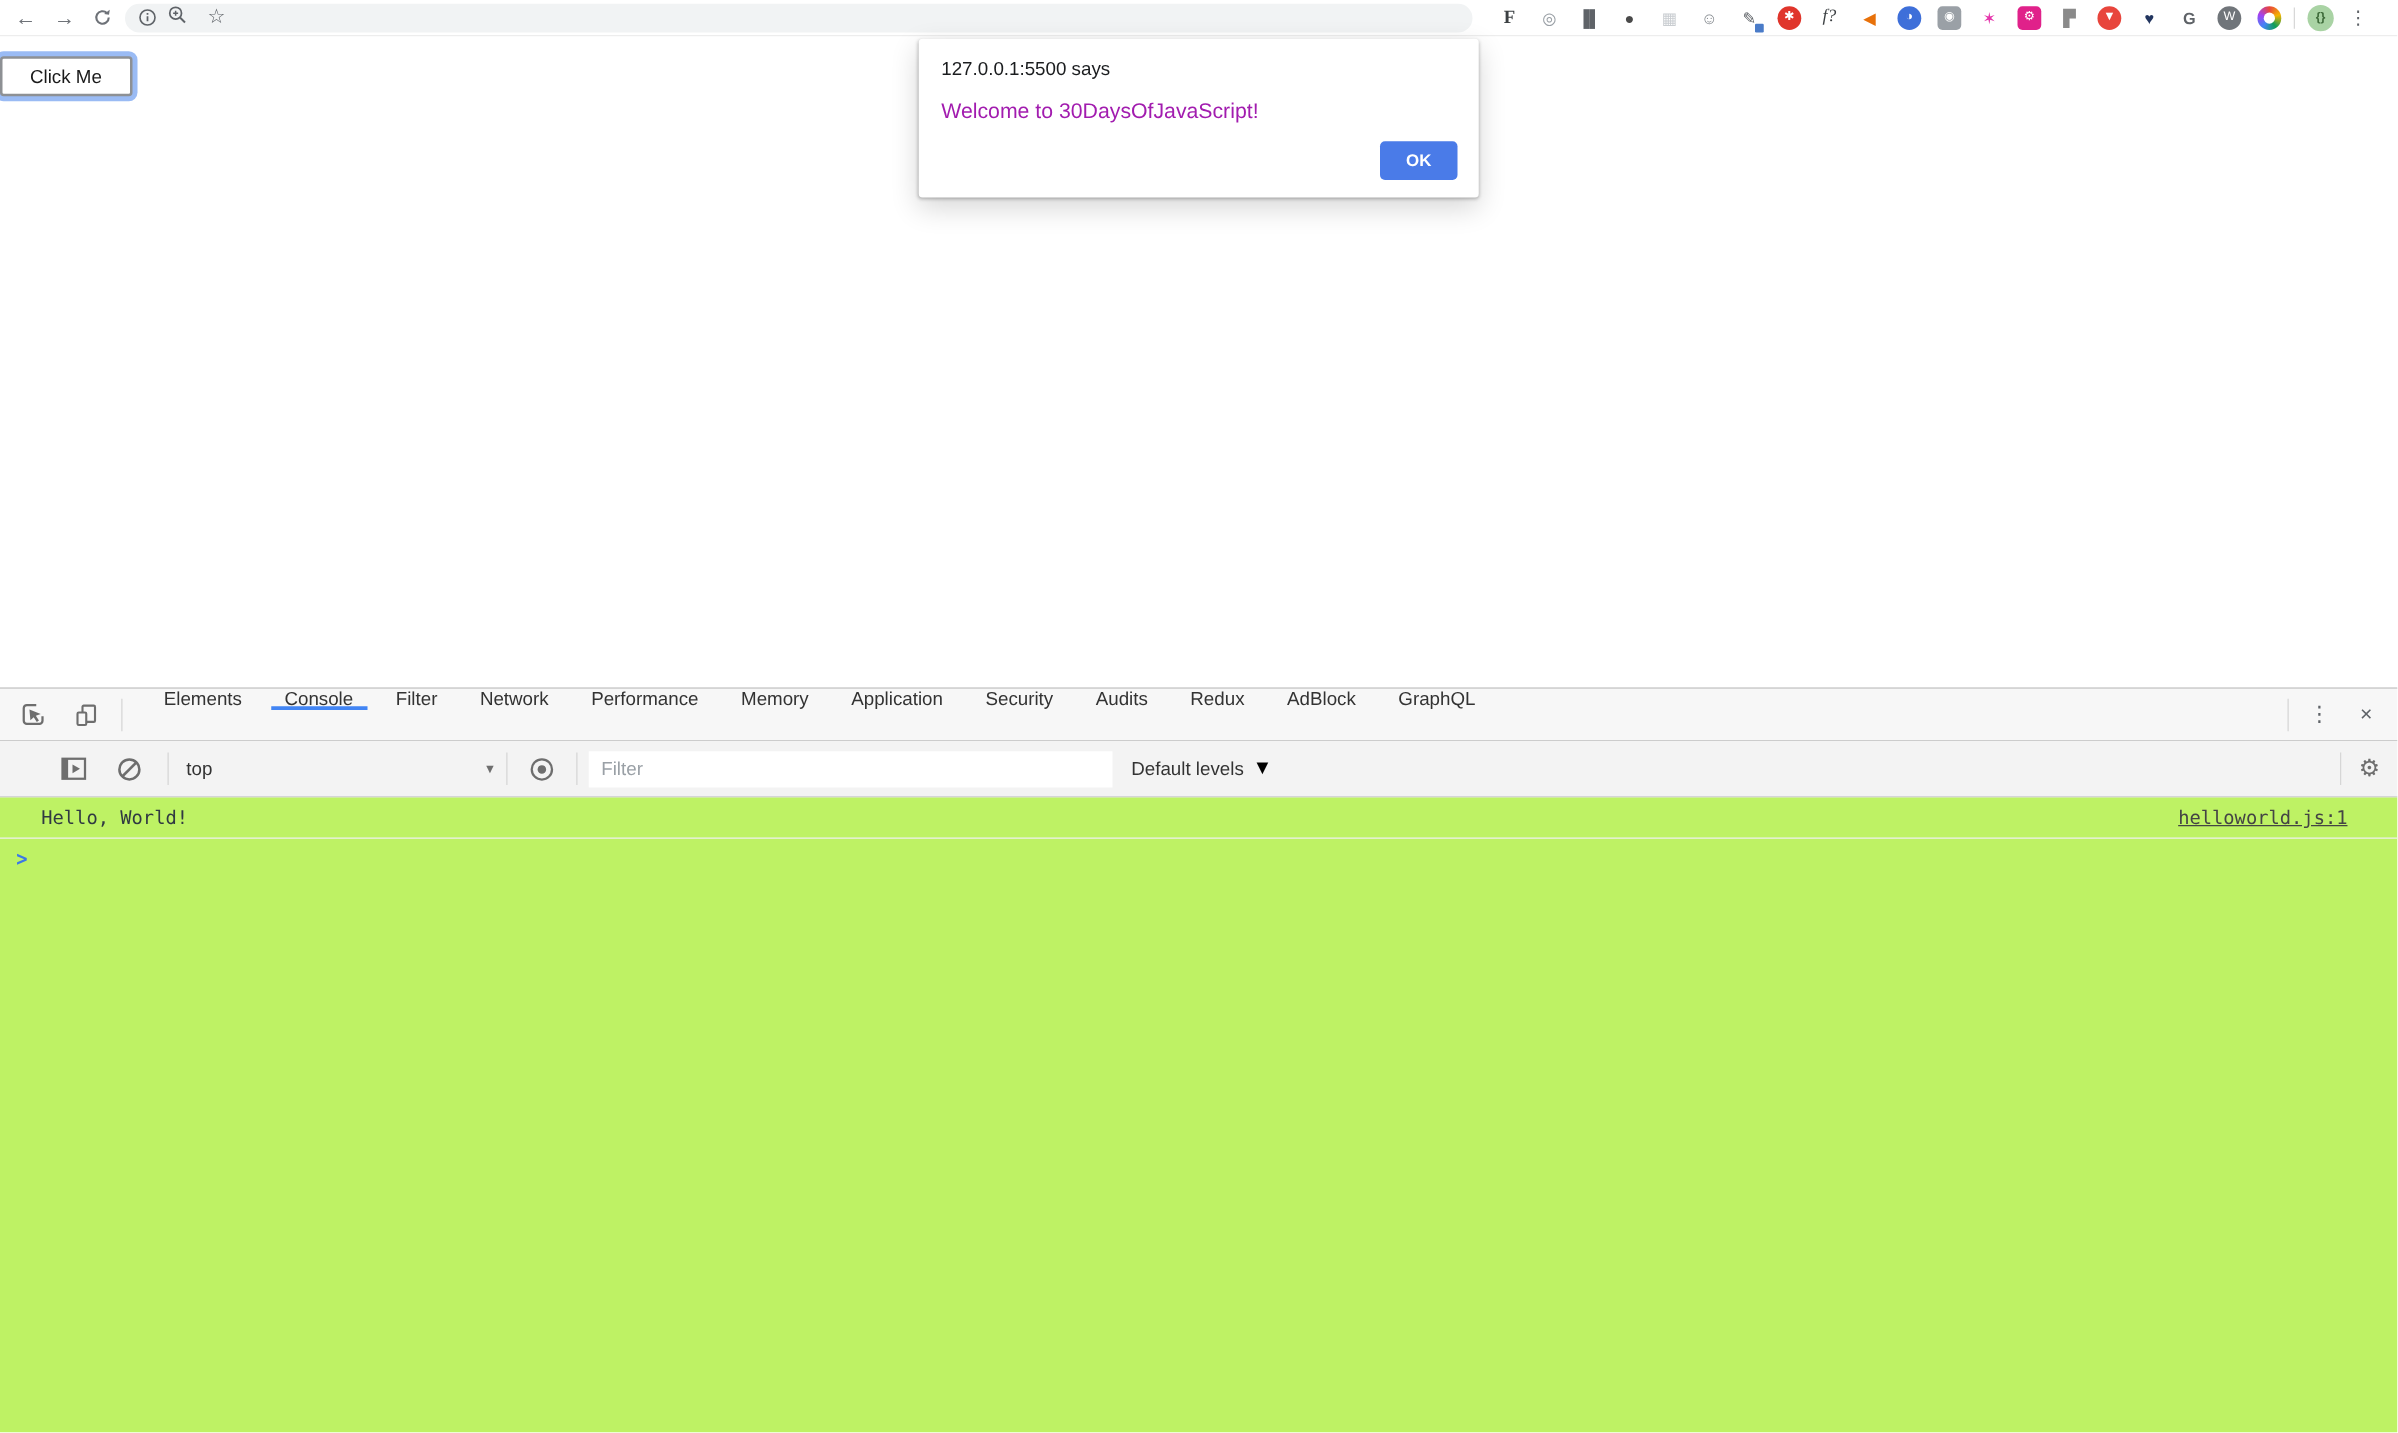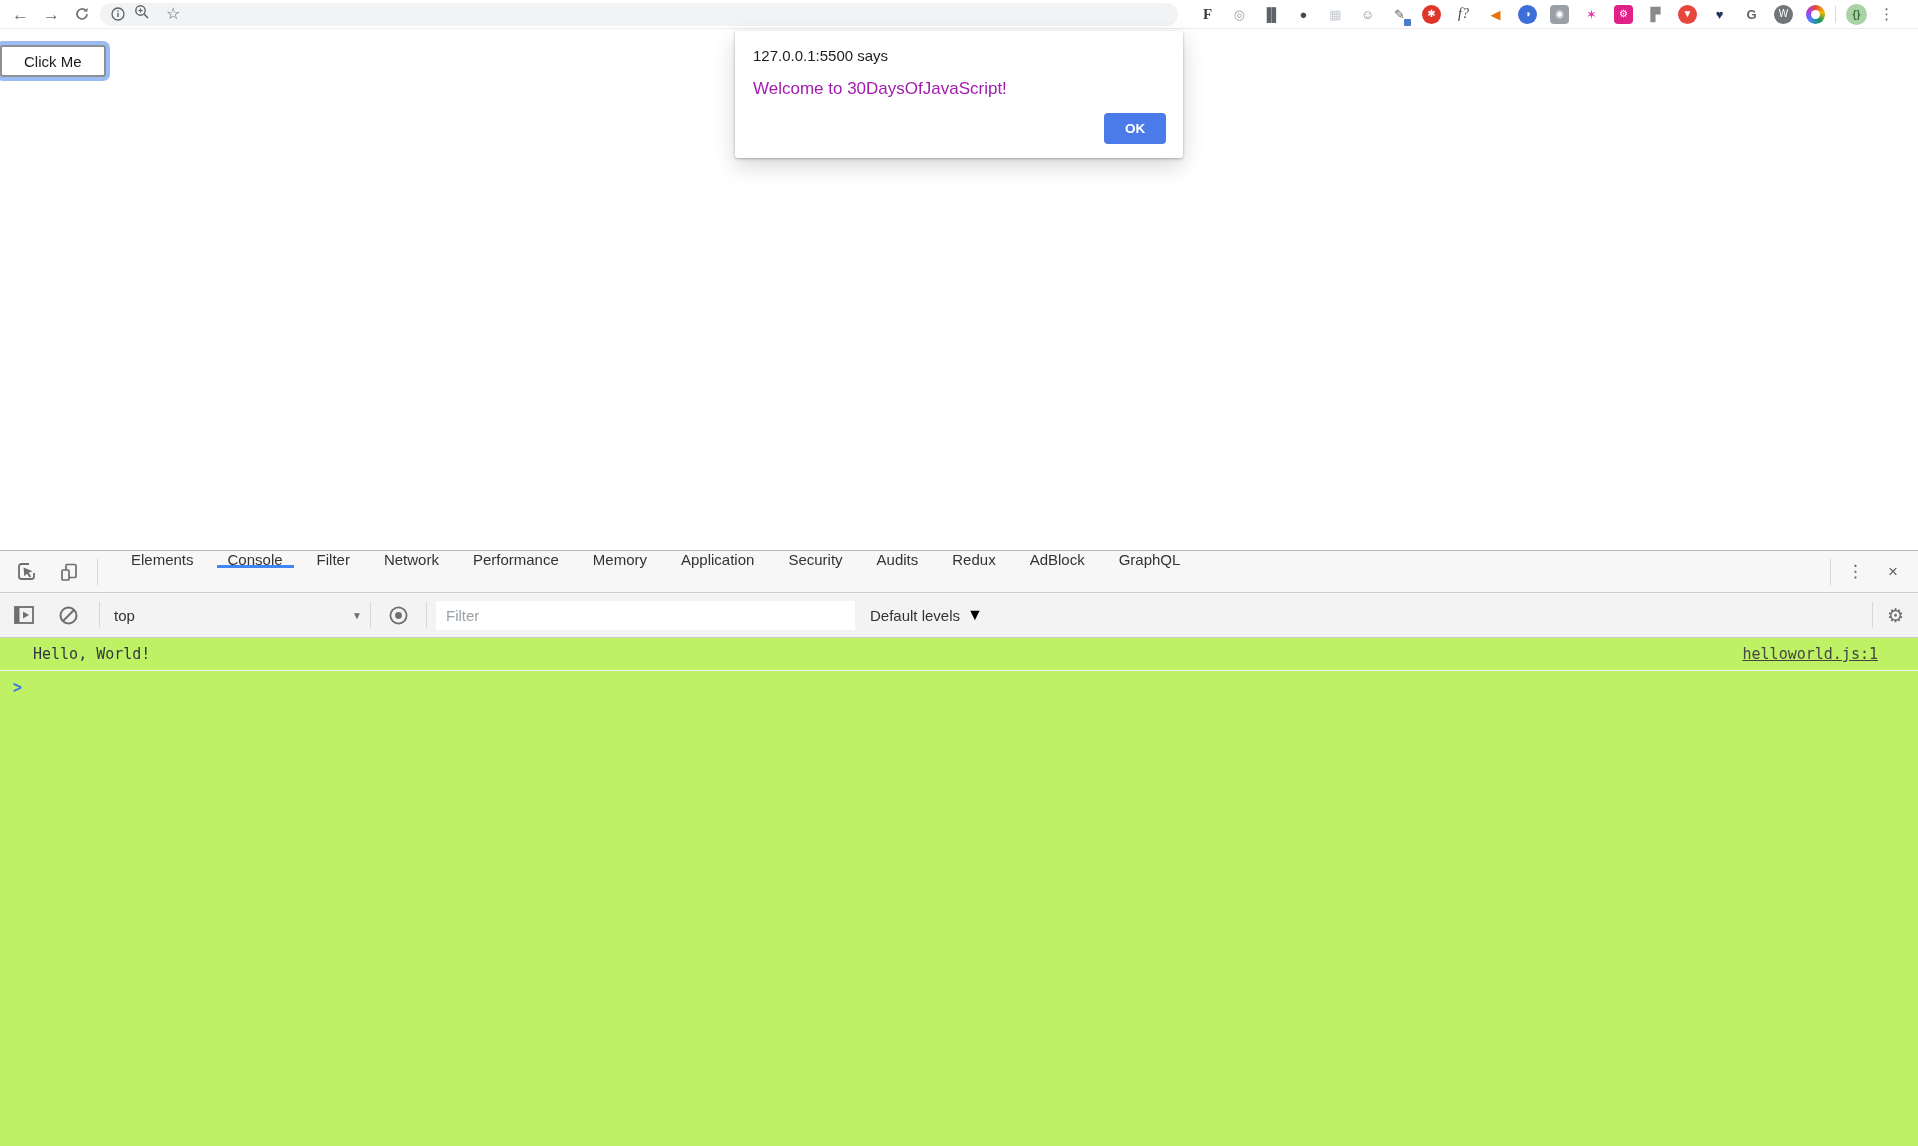--- a/index.html
+++ b/index.html
@@ -52,21 +52,21 @@
   .dt-vsep { width:1px; height:26px; background:#d6d6d6; }
   .dt-tabs { display:flex; align-items:flex-start; height:100%; margin-left:16px; flex:1; }
   .dt-tab { display:flex; align-items:center; padding:0 17px; font-size:15px; color:#333;
     cursor:pointer; position:relative; }
   .dt-tab.active { color:#333; }
   .dt-tab.active::after { content:""; position:absolute; left:6px; right:6px; bottom:0; height:3px; background:#4285f4; }
   .dt-right { display:flex; align-items:center; gap:4px; padding-right:12px; }
   .dt-kebab { color:#5f6368; font-size:17px; padding:0 12px; cursor:pointer; }
   .dt-close { color:#5f6368; font-size:17px; padding:0 8px; cursor:pointer; }
 
-  .dt-toolbar { height:45px; background:#f3f3f3; border-bottom:1px solid #ccc; display:flex; align-items:center; }
+  .dt-toolbar { height:45px; background:#f3f3f3; border-bottom:1px solid #ccc; display:flex; align-items:center;padding-left:35px; }
   .ct-icon { color:#6e6e6e; display:flex; align-items:center; justify-content:center; cursor:pointer; }
   .ct-sep { width:1px; height:26px; background:#d6d6d6; }
   .context-select { display:flex; align-items:center; width:248px; margin:0 8px 0 14px; cursor:pointer; }
   .context-select .ctx-label { font-size:15px; color:#333; flex:1; }
   .context-select .caret { font-size:10px; color:#6e6e6e; }
   .filter-input { width:419px; height:29px; background:#fff; border:none; margin-left:9px;
     font-size:15px; color:#333; padding:0 10px; font-family:"Liberation Sans", sans-serif; }
   .filter-input::placeholder { color:#9aa0a6; }
   .levels-select { display:flex; align-items:center; gap:7px; margin-left:15px; cursor:pointer; flex:0 0 auto; }
   .levels-select .lvl-label { font-size:15px; color:#333; }

